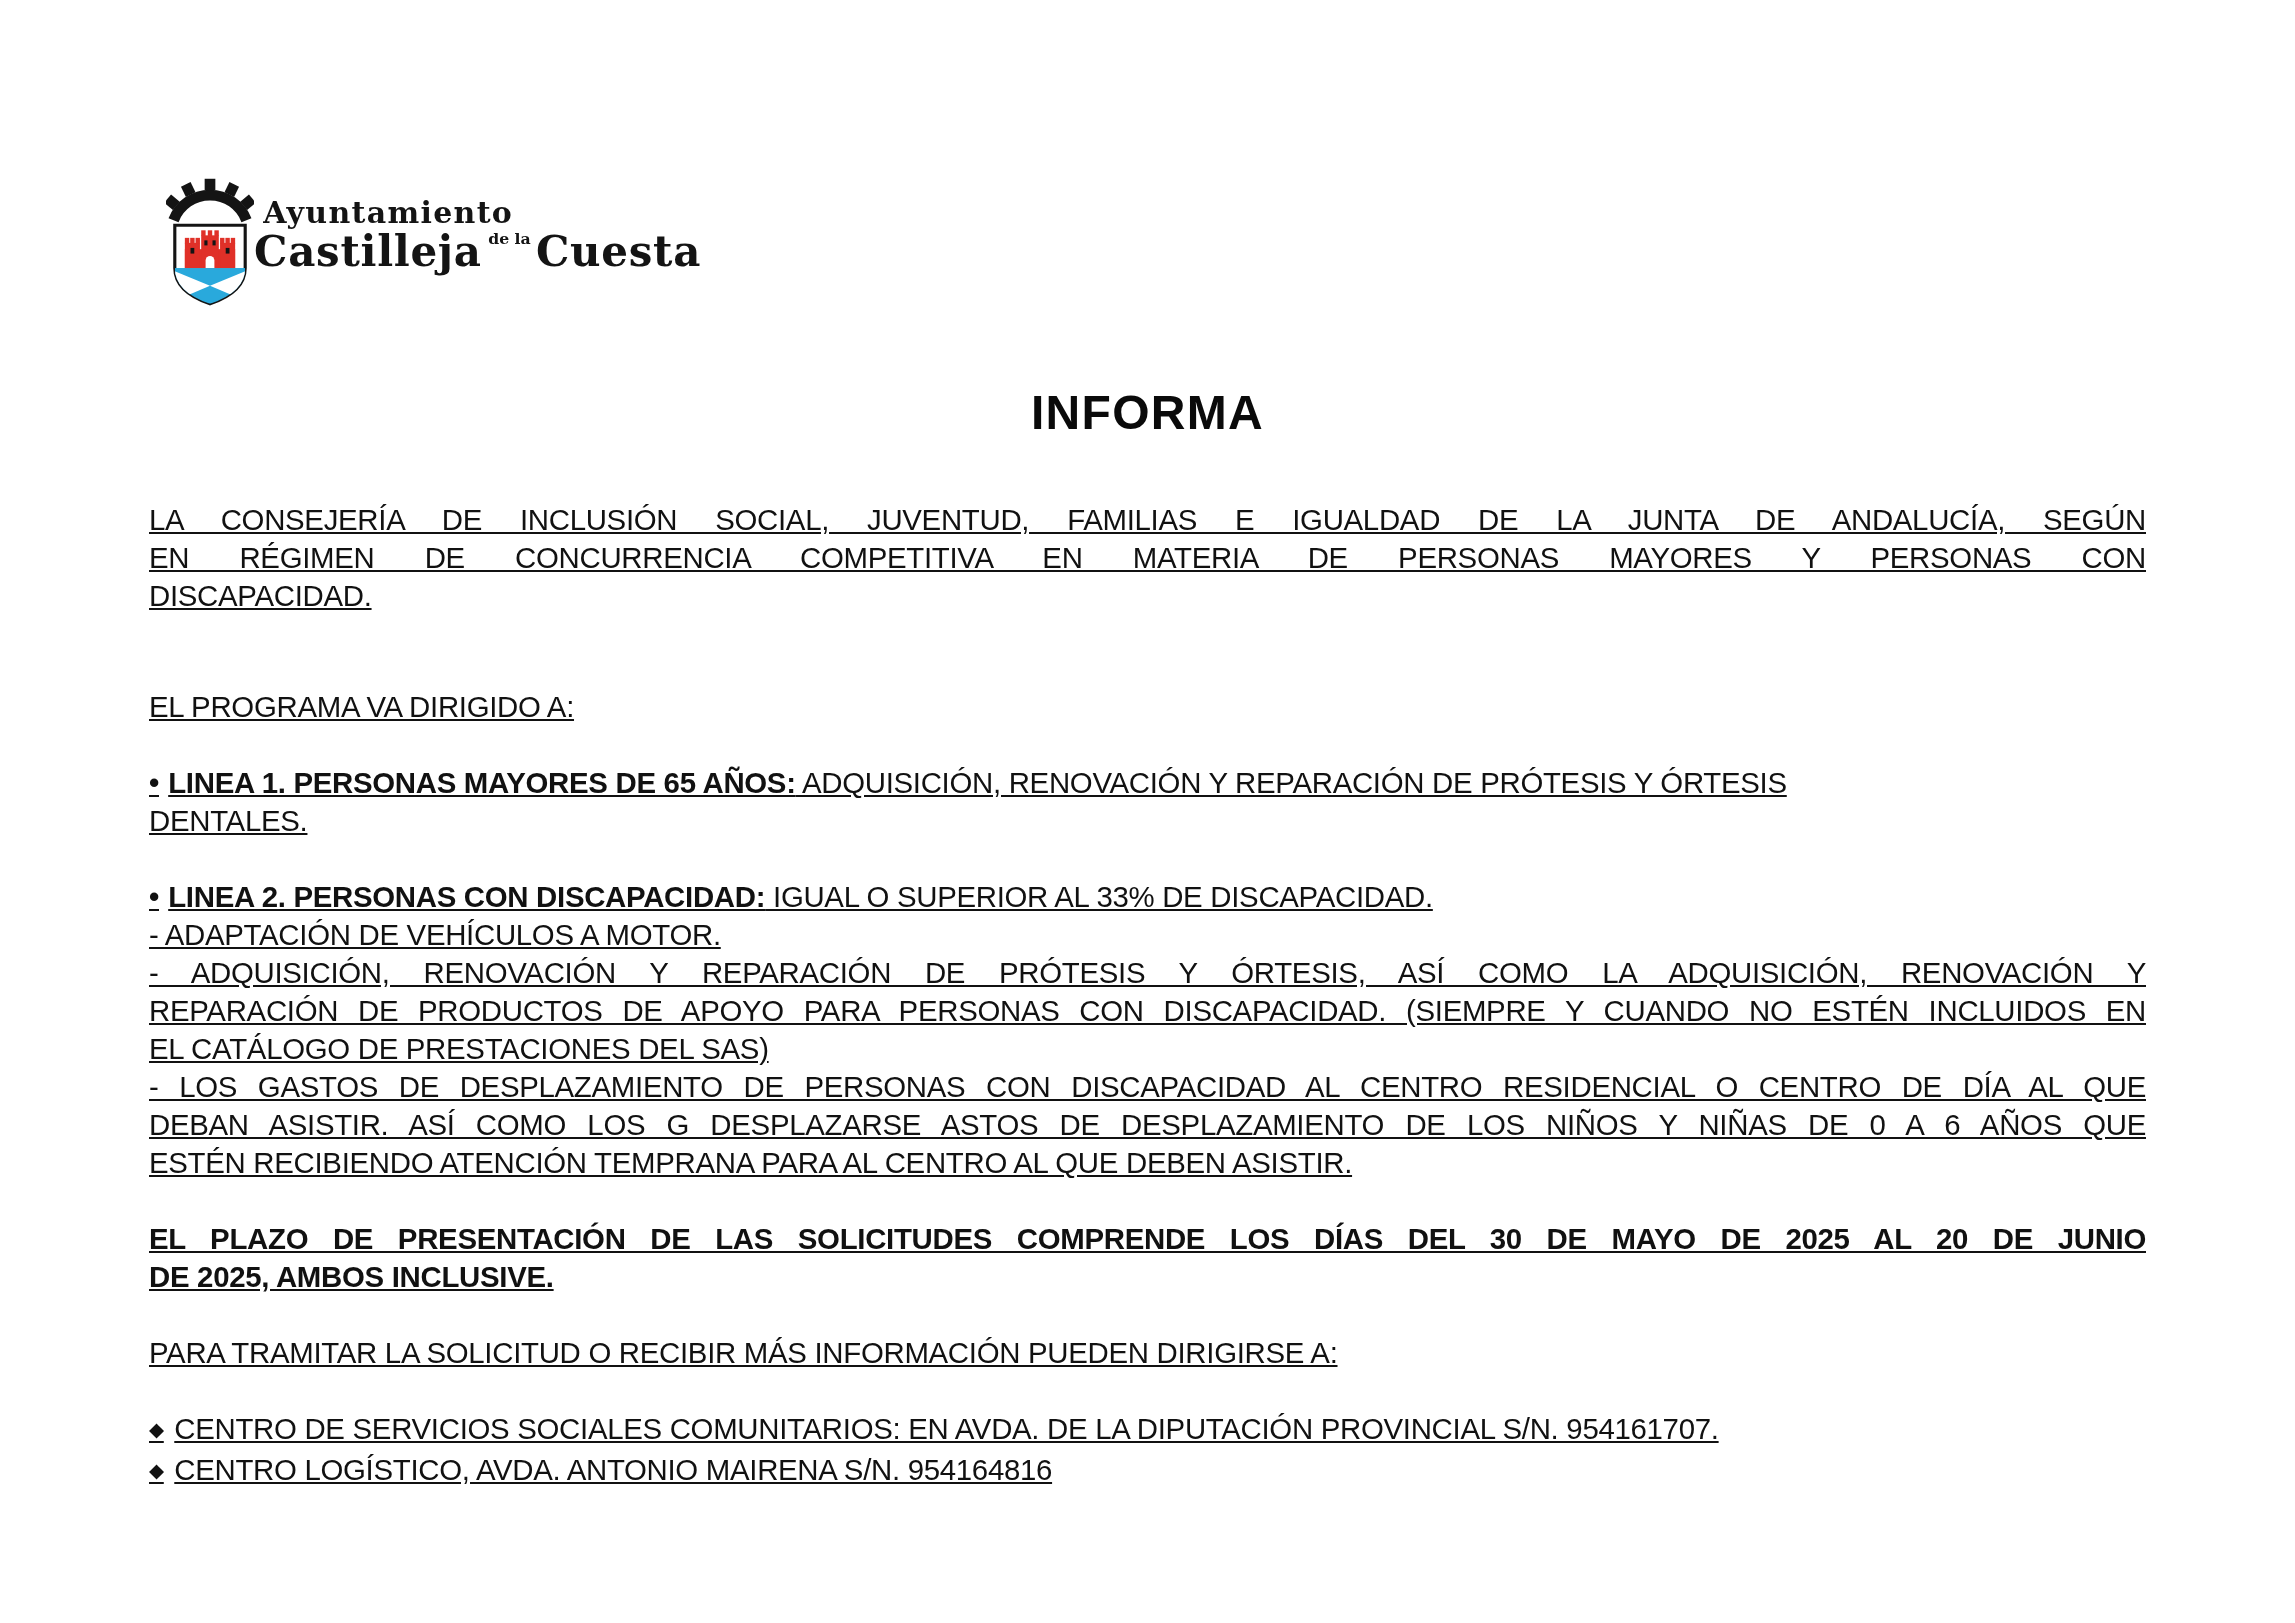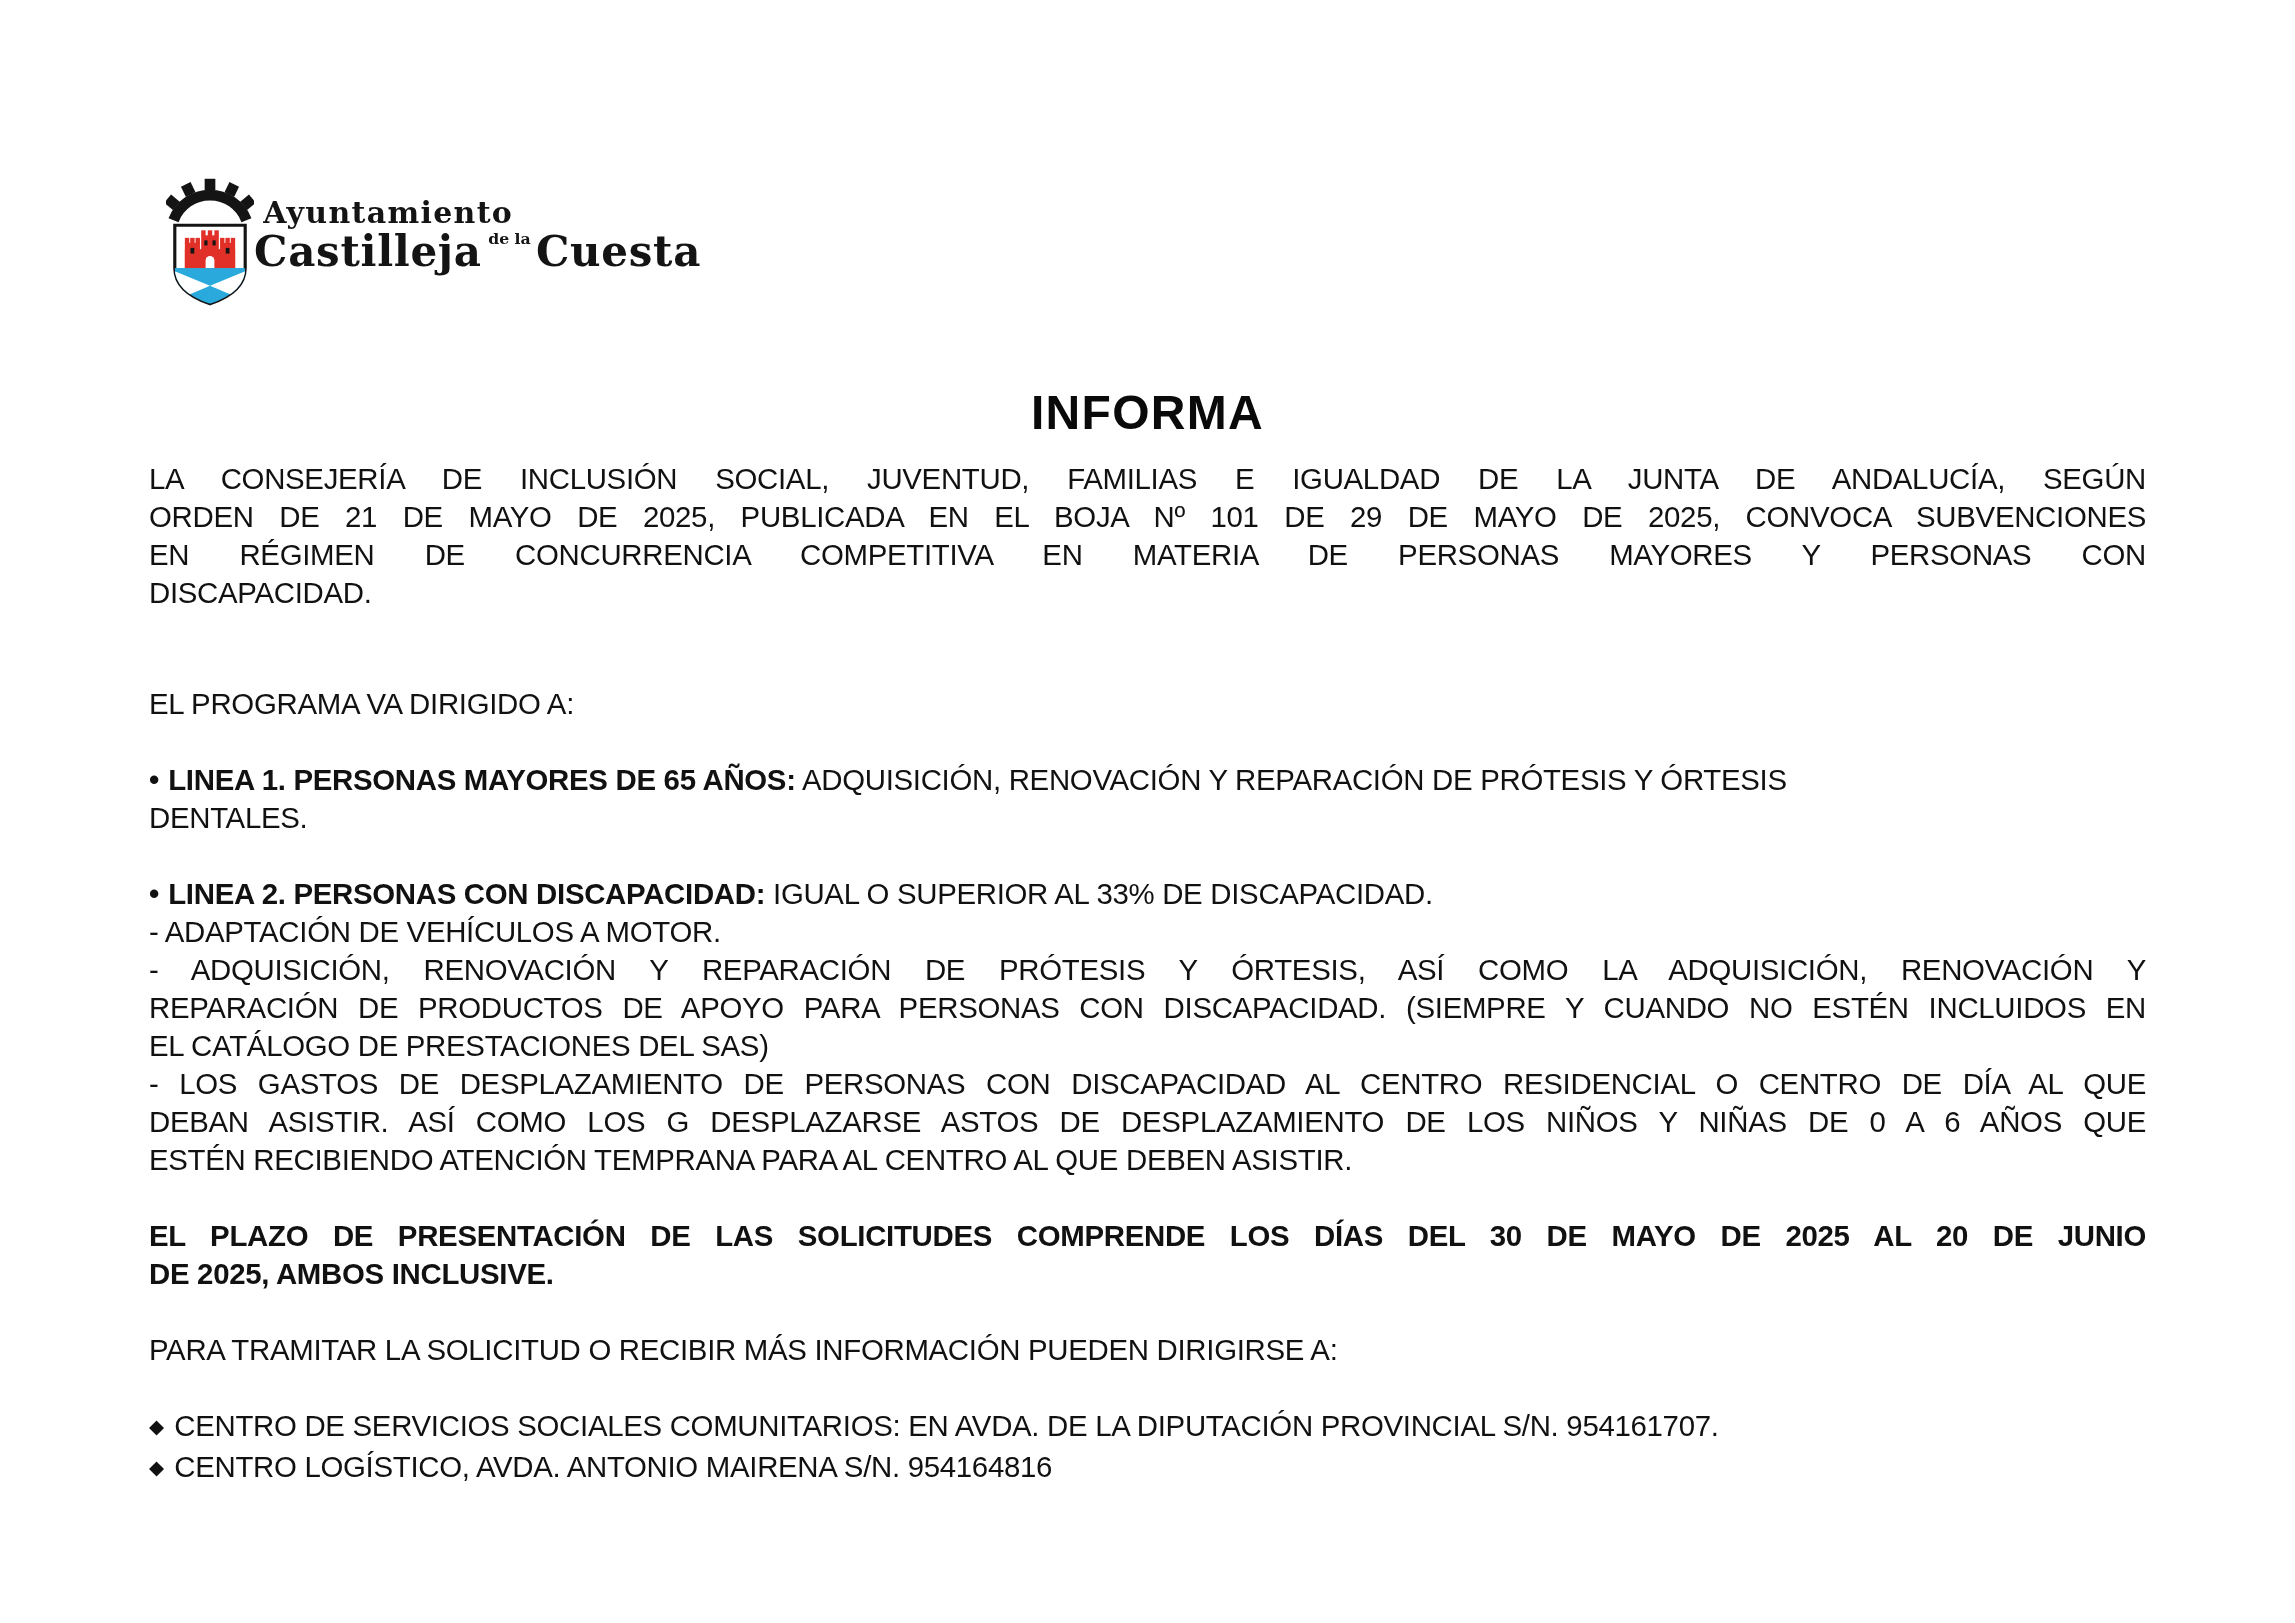--- a/index.html
+++ b/index.html
@@ -38,21 +38,21 @@
 
   
   .doc-title {
     position:absolute; top:385px; left:0; width:100%;
     text-align:center; box-sizing:border-box;
     font-size:48px; font-weight:700; letter-spacing:1.3px; color:#0a0a0a;
   }
 
   
   .content {
-    position:absolute; top:460px; left:149px; width:1997px;
+    position:absolute; top:501px; left:149px; width:1997px;text-decoration:underline;
   }
   .line {
     font-size:29.4px; line-height:38px; min-height:38px;
     letter-spacing:-0.3px; white-space:normal;
   }
   .jl { text-align:justify; text-align-last:justify; }
   .b  { font-weight:700; }
   .sec { margin-top:38px; }
   .sec-program { margin-top:73px; }
   .bullet { font-weight:700; margin-right:9.2px; }
@@ -123,21 +123,20 @@
     </div>
   </div>
 </div>
 
 <div class="doc-title">INFORMA</div>
 
 <div class="content">
 
   <div>
     <div class="line jl">LA CONSEJERÍA DE INCLUSIÓN SOCIAL, JUVENTUD, FAMILIAS E IGUALDAD DE LA JUNTA DE ANDALUCÍA, SEGÚN</div>
-    <div class="line jl">ORDEN DE 21 DE MAYO DE 2025, PUBLICADA EN EL BOJA Nº 101 DE 29 DE MAYO DE 2025, CONVOCA SUBVENCIONES</div>
     <div class="line jl">EN RÉGIMEN DE CONCURRENCIA COMPETITIVA EN MATERIA DE PERSONAS MAYORES Y PERSONAS CON</div>
     <div class="line">DISCAPACIDAD.</div>
   </div>
 
   <div class="sec sec-program">
     <div class="line">EL PROGRAMA VA DIRIGIDO A:</div>
   </div>
 
   <div class="sec">
     <div class="line">

